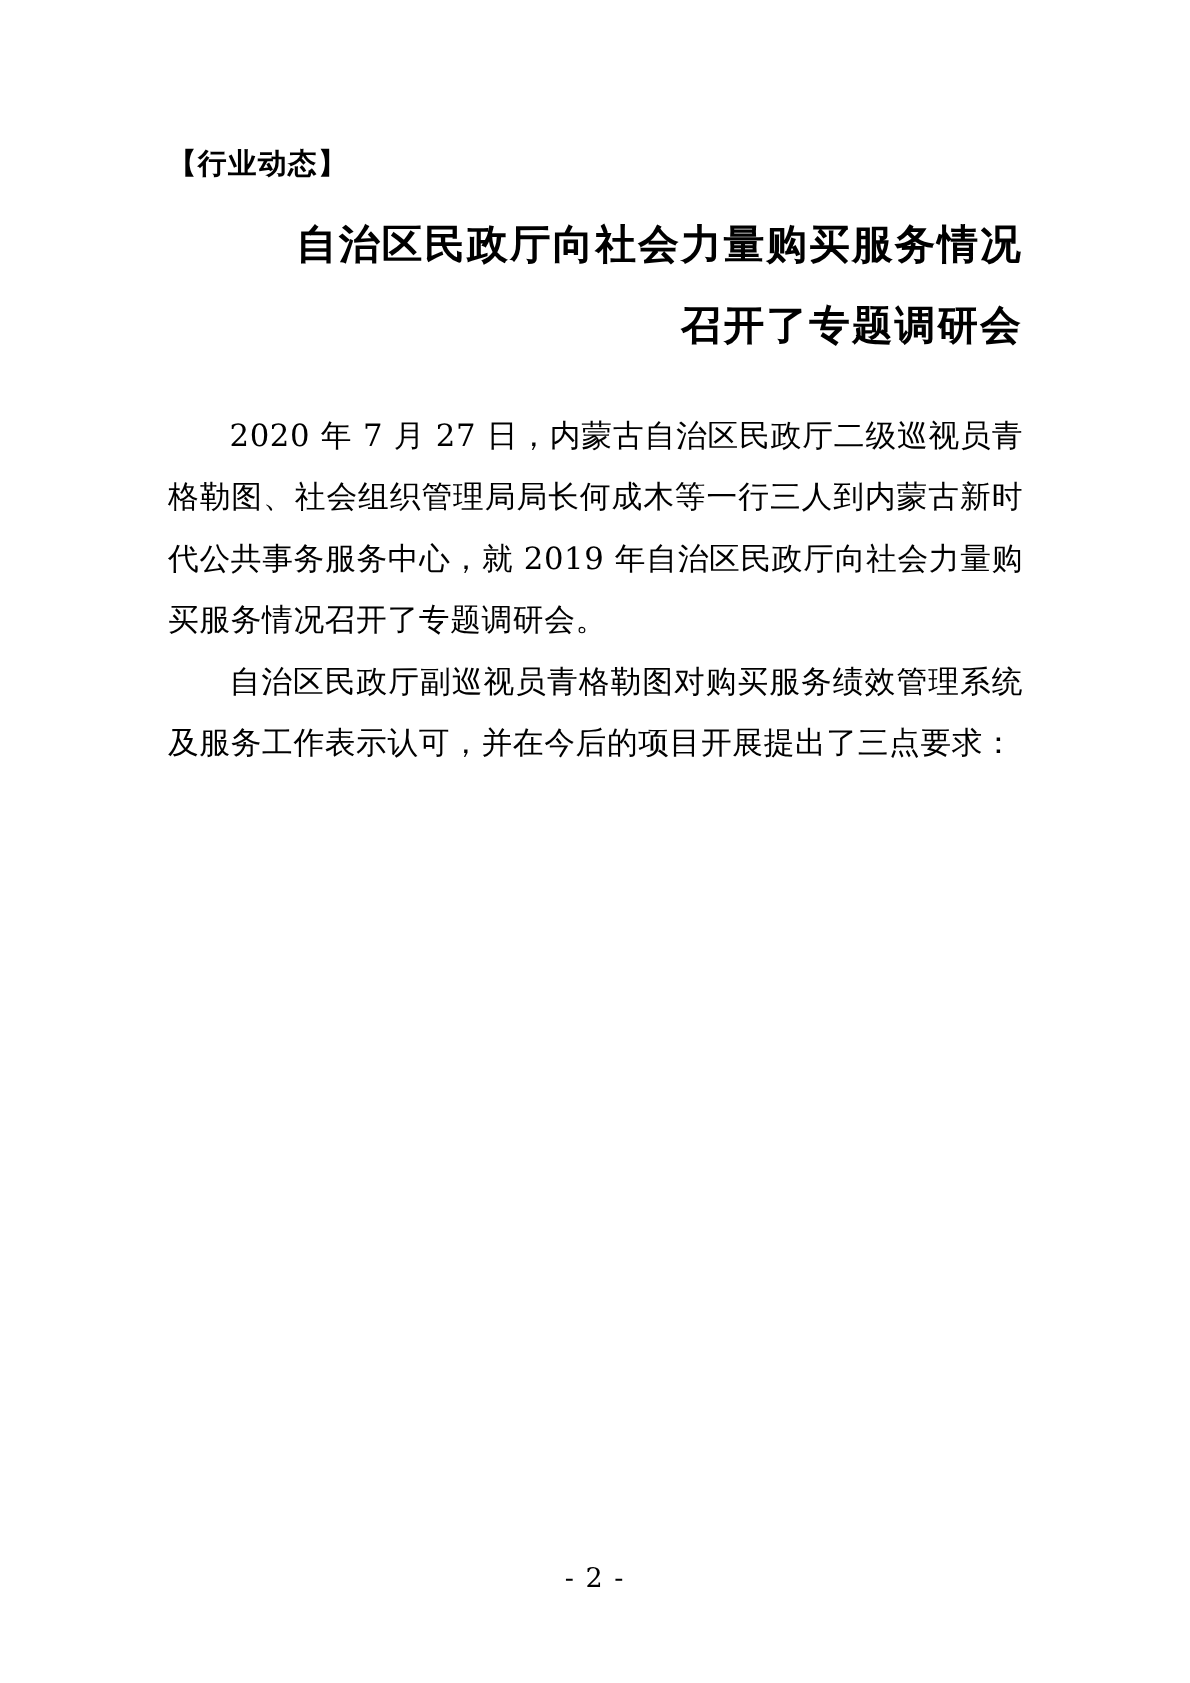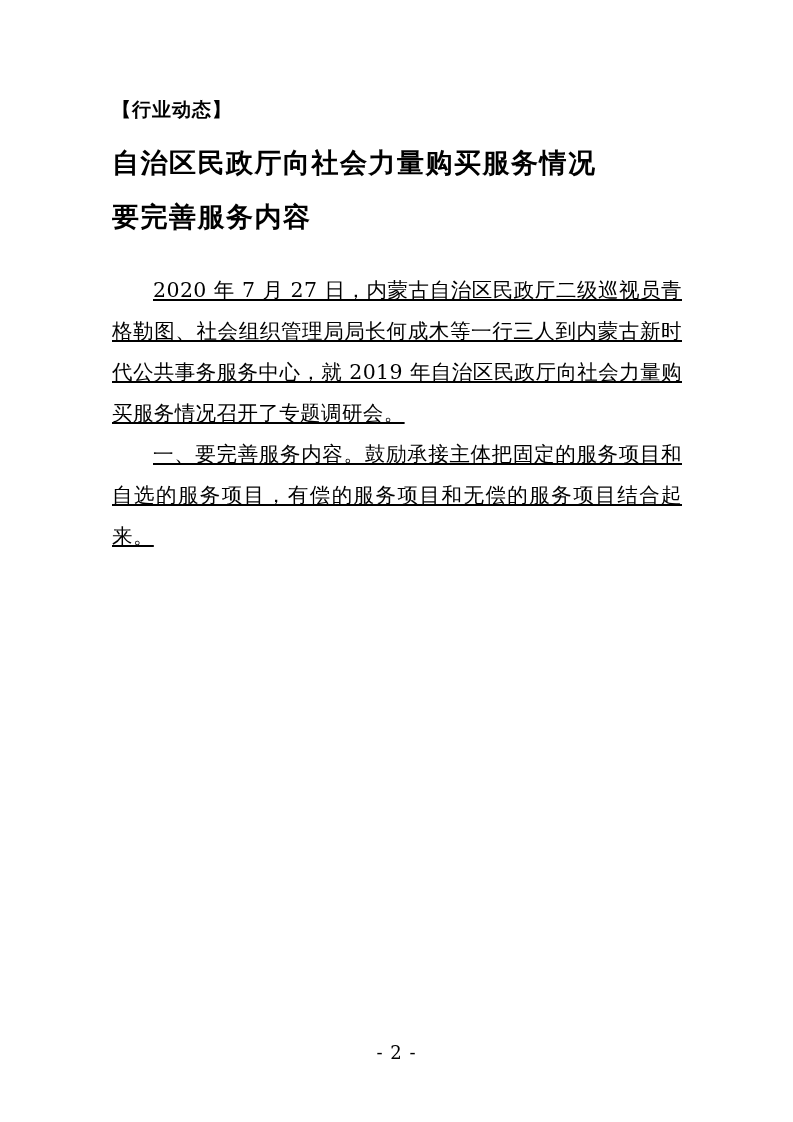--- a/index.html
+++ b/index.html
@@ -25,37 +25,36 @@
   }
   .kicker {
     font-family: "DejaVu Sans", "Liberation Sans", sans-serif;
     font-size: 19px;
     font-weight: 700;
     letter-spacing: 1px;
     margin: 0 0 14px 0;
     line-height: 1.4;
   }
   .title {
-    text-align: left;
+    text-align: right;
     font-family: Liberation Sans, sans-serif;
     font-weight: 700;
     font-size: 27px;
     letter-spacing: 1.5px;
     line-height: 1.95;
     margin: 0;
   }
   .title-line {
     display: block;
   }
   .title-line.second {
     margin-top: 2px;
   }
   .body {
     margin-top: 26px;
-    text-decoration: underline;
   }
   .para {
     font-size: 20.5px;
     line-height: 2.0;
     text-align: justify;
     text-justify: inter-ideograph;
     margin: 0;
     text-indent: 2em;
     letter-spacing: 0.4px;
   }
@@ -74,25 +73,25 @@
 <body>
 
 <div class="page">
 
   <div class="content">
 
     <div class="kicker">【行业动态】</div>
 
     <h1 class="title">
       <span class="title-line">自治区民政厅向社会力量购买服务情况</span>
-      <span class="title-line second">要完善服务内容</span>
+      <span class="title-line second">召开了专题调研会</span>
     </h1>
 
     <div class="body">
       <p class="para">2020 年 7 月 27 日，内蒙古自治区民政厅二级巡视员青格勒图、社会组织管理局局长何成木等一行三人到内蒙古新时代公共事务服务中心，就 2019 年自治区民政厅向社会力量购买服务情况召开了专题调研会。</p>
-      <p class="para">一、要完善服务内容。鼓励承接主体把固定的服务项目和自选的服务项目，有偿的服务项目和无偿的服务项目结合起来。</p>
+      <p class="para">自治区民政厅副巡视员青格勒图对购买服务绩效管理系统及服务工作表示认可，并在今后的项目开展提出了三点要求：</p>
     </div>
 
   </div>
 
   <div class="footer">- 2 -</div>
 
 </div>
 
 </body></html>

